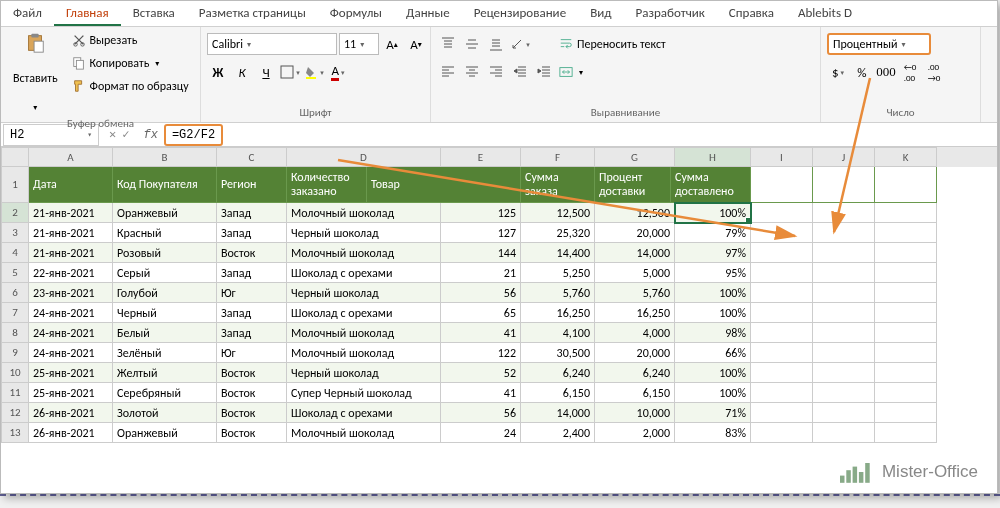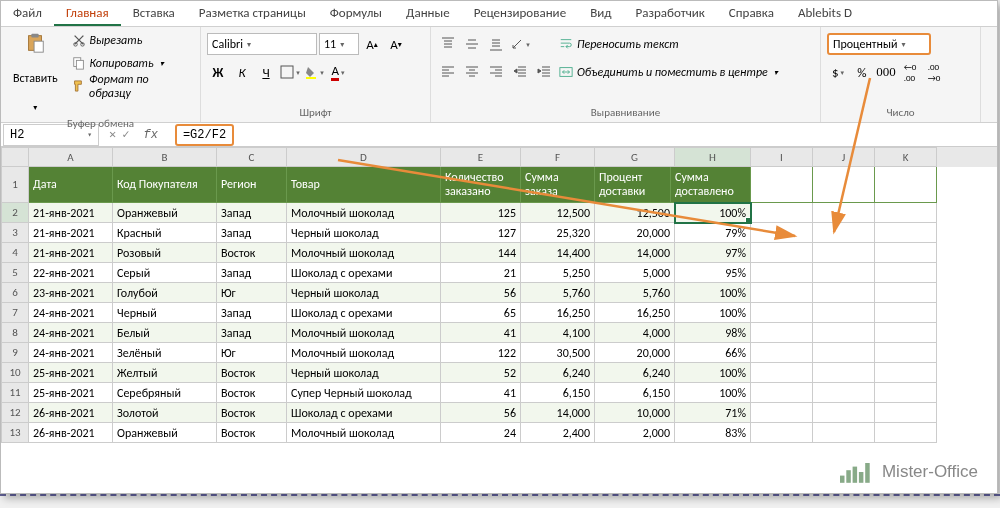--- a/index.html
+++ b/index.html
@@ -15,39 +15,39 @@
 
 .ribbon { display: flex; background: #f5f5f5; height: 96px; border-bottom: 1px solid #d0d0d0; }
 .group { display: flex; flex-direction: column; border-right: 1px solid #ddd; padding: 2px 6px 0; position: relative; }
 .group-body { flex: 1; display: flex; align-items: flex-start; gap: 4px; }
 .group-label { text-align: center; font-size: 11px; color: #666; padding: 2px 0 3px; }
 
 .big-btn { display: flex; flex-direction: column; align-items: center; gap: 17px; padding: 3px 6px; cursor: pointer; }
 .big-btn svg, .big-btn .icon { width: 22px; height: 22px; }
 
 .stack { display: flex; flex-direction: column; gap: 1px; }
-.small-btn { display: flex; align-items: center; gap: 4px; padding: 2px 4px; font-size: 12px; cursor: pointer; height: 22px; font-style: italic; }
+.small-btn { display: flex; align-items: center; gap: 4px; padding: 2px 4px; font-size: 12px; cursor: pointer; height: 22px; }
 .small-btn svg { width: 14px; height: 14px; }
 
 .font-row { display: flex; gap: 2px; align-items: center; }
 .combo { border: 1px solid #bbb; background: #fff; height: 22px; display: flex; align-items: center; padding: 0 4px; font-size: 12px; position: relative; }
 .combo .arrow { margin-left: 4px; font-size: 8px; color: #666; }
 .ico-btn { width: 22px; height: 22px; display: flex; align-items: center; justify-content: center; cursor: pointer; font-size: 13px; }
 .ico-btn.split::after { content: "▾"; font-size: 7px; margin-left: 2px; color: #666; }
 
 .highlight-box { border: 2px solid #e88b3a; border-radius: 3px; }
 
 
 .fbar { display: flex; height: 24px; border-bottom: 1px solid #ccc; background: #fff; align-items: center; font-family: Liberation Mono, monospace; }
 .name-box { width: 96px; border: 1px solid #ccc; height: 22px; margin: 0 2px; display: flex; align-items: center; padding: 0 6px; font-size: 12px; background: #fff; }
 .name-box .arrow { margin-left: auto; font-size: 8px; color: #666; }
 .fbar-btns { display: flex; gap: 6px; padding: 0 8px; color: #888; font-size: 12px; }
 .fbar-btns span { cursor: pointer; }
 .fx { font-style: italic; font-size: 12px; color: #666; padding: 0 6px; }
-.formula-input { flex: 1; height: 22px; padding: 4px 6px; font-size: 12px; display: flex; align-items: center; position: relative; margin-left: 11px; }
+.formula-input { flex: 1; height: 22px; padding: 4px 6px; font-size: 12px; display: flex; align-items: center; position: relative; }
 .formula-highlight { border: 2px solid #e88b3a; border-radius: 3px; padding: 0 6px; height: 22px; display: flex; align-items: center; margin-left: -6px; }
 
 
 .grid { display: flex; flex-direction: column; }
 .col-headers { display: flex; background: #e8e8e8; height: 20px; }
 .row-hdr { width: 28px; border: 1px solid #ccc; background: #e8e8e8; display: flex; align-items: center; justify-content: center; font-size: 11px; color: #555; }
 .col-hdr { border: 1px solid #ccc; border-left: none; background: #e8e8e8; display: flex; align-items: center; justify-content: center; font-size: 11px; color: #555; height: 20px; }
 .col-hdr.sel { background: #d5e3d5; }
 
 .row { display: flex; }
@@ -132,21 +132,21 @@
             <span>Формат по образцу</span>
           </div>
         </div>
       </div>
       <div class="group-label">Буфер обмена</div>
     </div>
 
     <div class="group" style="width:230px">
       <div class="group-body" style="flex-direction:column;gap:6px;padding-top:4px">
         <div class="font-row">
-          <div class="combo" style="width:110px">
+          <div class="combo" style="width:130px">
               <span>Calibri</span>
               <span class="arrow">▾</span>
             </div>
           <div class="combo" style="width:40px">
               <span>11</span>
               <span class="arrow">▾</span>
             </div>
           <div class="ico-btn">A<sup style="font-size:8px">▴</sup></div>
           <div class="ico-btn">A<sup style="font-size:8px">▾</sup></div>
         </div>
@@ -237,21 +237,20 @@
             <svg viewBox="0 0 16 16">
                 <path d="M2 3h12M2 7h10a2 2 0 010 4H8m0 0l2-2m-2 2l2 2M2 11h4" stroke="#4a8" fill="none"></path>
               </svg>
             <span>Переносить текст</span>
           </div>
           <div class="small-btn">
             <svg viewBox="0 0 16 16">
                 <rect x="1" y="3" width="14" height="10" fill="none" stroke="#4a8"></rect>
                 <path d="M4 8h8M6 6l-2 2 2 2M10 6l2 2-2 2" stroke="#4a8" fill="none"></path>
               </svg>
-            <span>Объединить и поместить в центре</span>
             <span style="font-size:8px;margin-left:2px">▾</span>
           </div>
         </div>
       </div>
       <div class="group-label">Выравнивание</div>
     </div>
 
     <div class="group" style="width:160px">
       <div class="group-body" style="flex-direction:column;gap:6px;padding-top:4px">
         <div class="combo highlight-box" style="width:104px">
@@ -305,22 +304,22 @@
         <div class="col-hdr cI">I</div>
         <div class="col-hdr cJ">J</div>
         <div class="col-hdr cK">K</div>
       </div>
     <div class="thead">
         <div class="row" id="theadrow">
           <div class="row-num" style="height:36px">1</div>
           <div class="cell cA">Дата</div>
           <div class="cell cB">Код Покупателя</div>
           <div class="cell cC">Регион</div>
+          <div class="cell cE">Количество заказано</div>
           <div class="cell cD">Товар</div>
-          <div class="cell cE">Количество заказано</div>
           <div class="cell cF">Сумма заказа</div>
           <div class="cell cH">Процент доставки</div>
           <div class="cell cG">Сумма доставлено</div>
           <div class="cell cI" style="background: rgb(255, 255, 255); color: rgb(0, 0, 0);"></div>
           <div class="cell cJ" style="background: rgb(255, 255, 255); color: rgb(0, 0, 0);"></div>
           <div class="cell cK" style="background: rgb(255, 255, 255); color: rgb(0, 0, 0);"></div>
         </div>
       </div>
     <div class="tbody" id="tbody">
         <div class="row">

